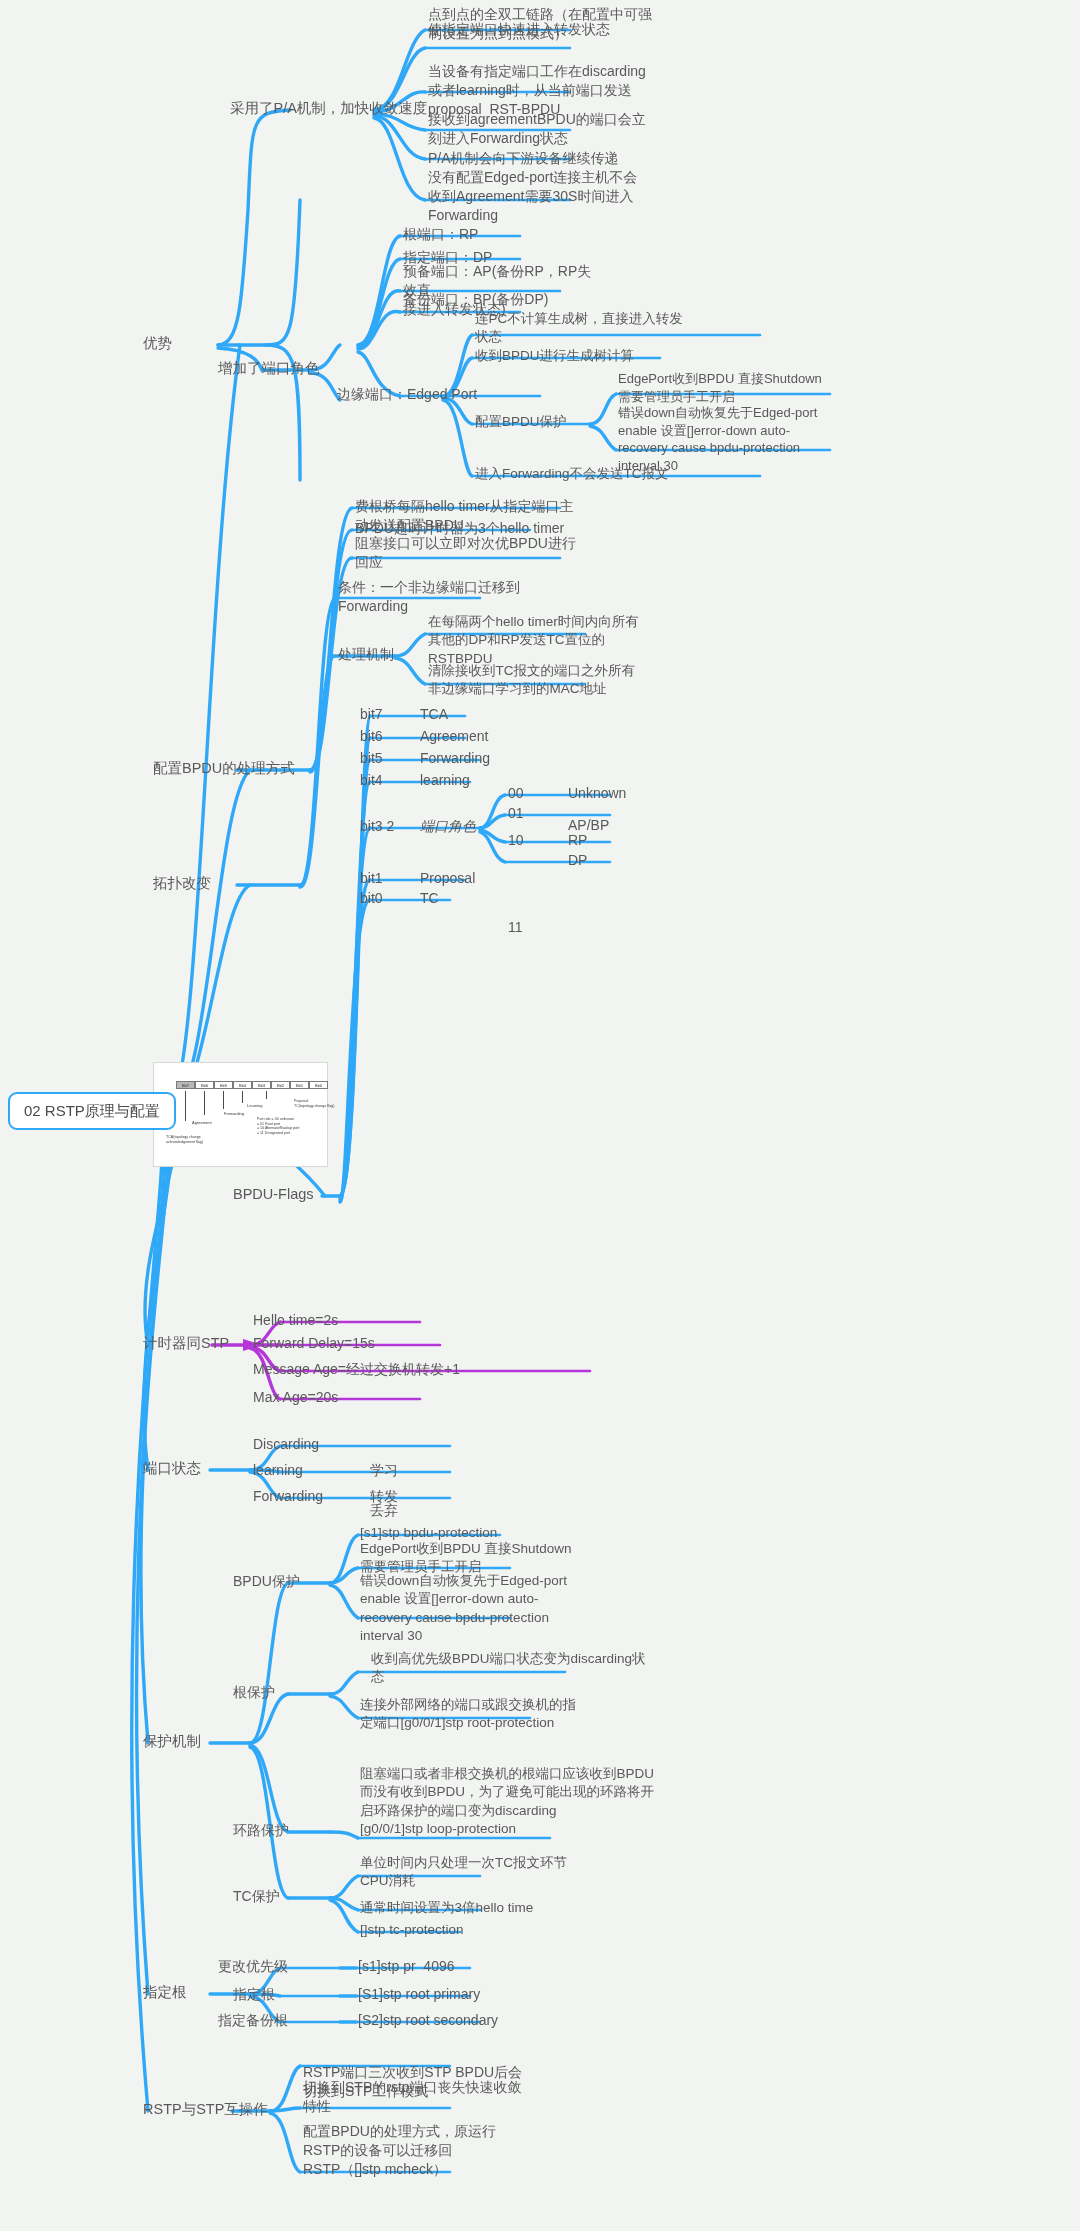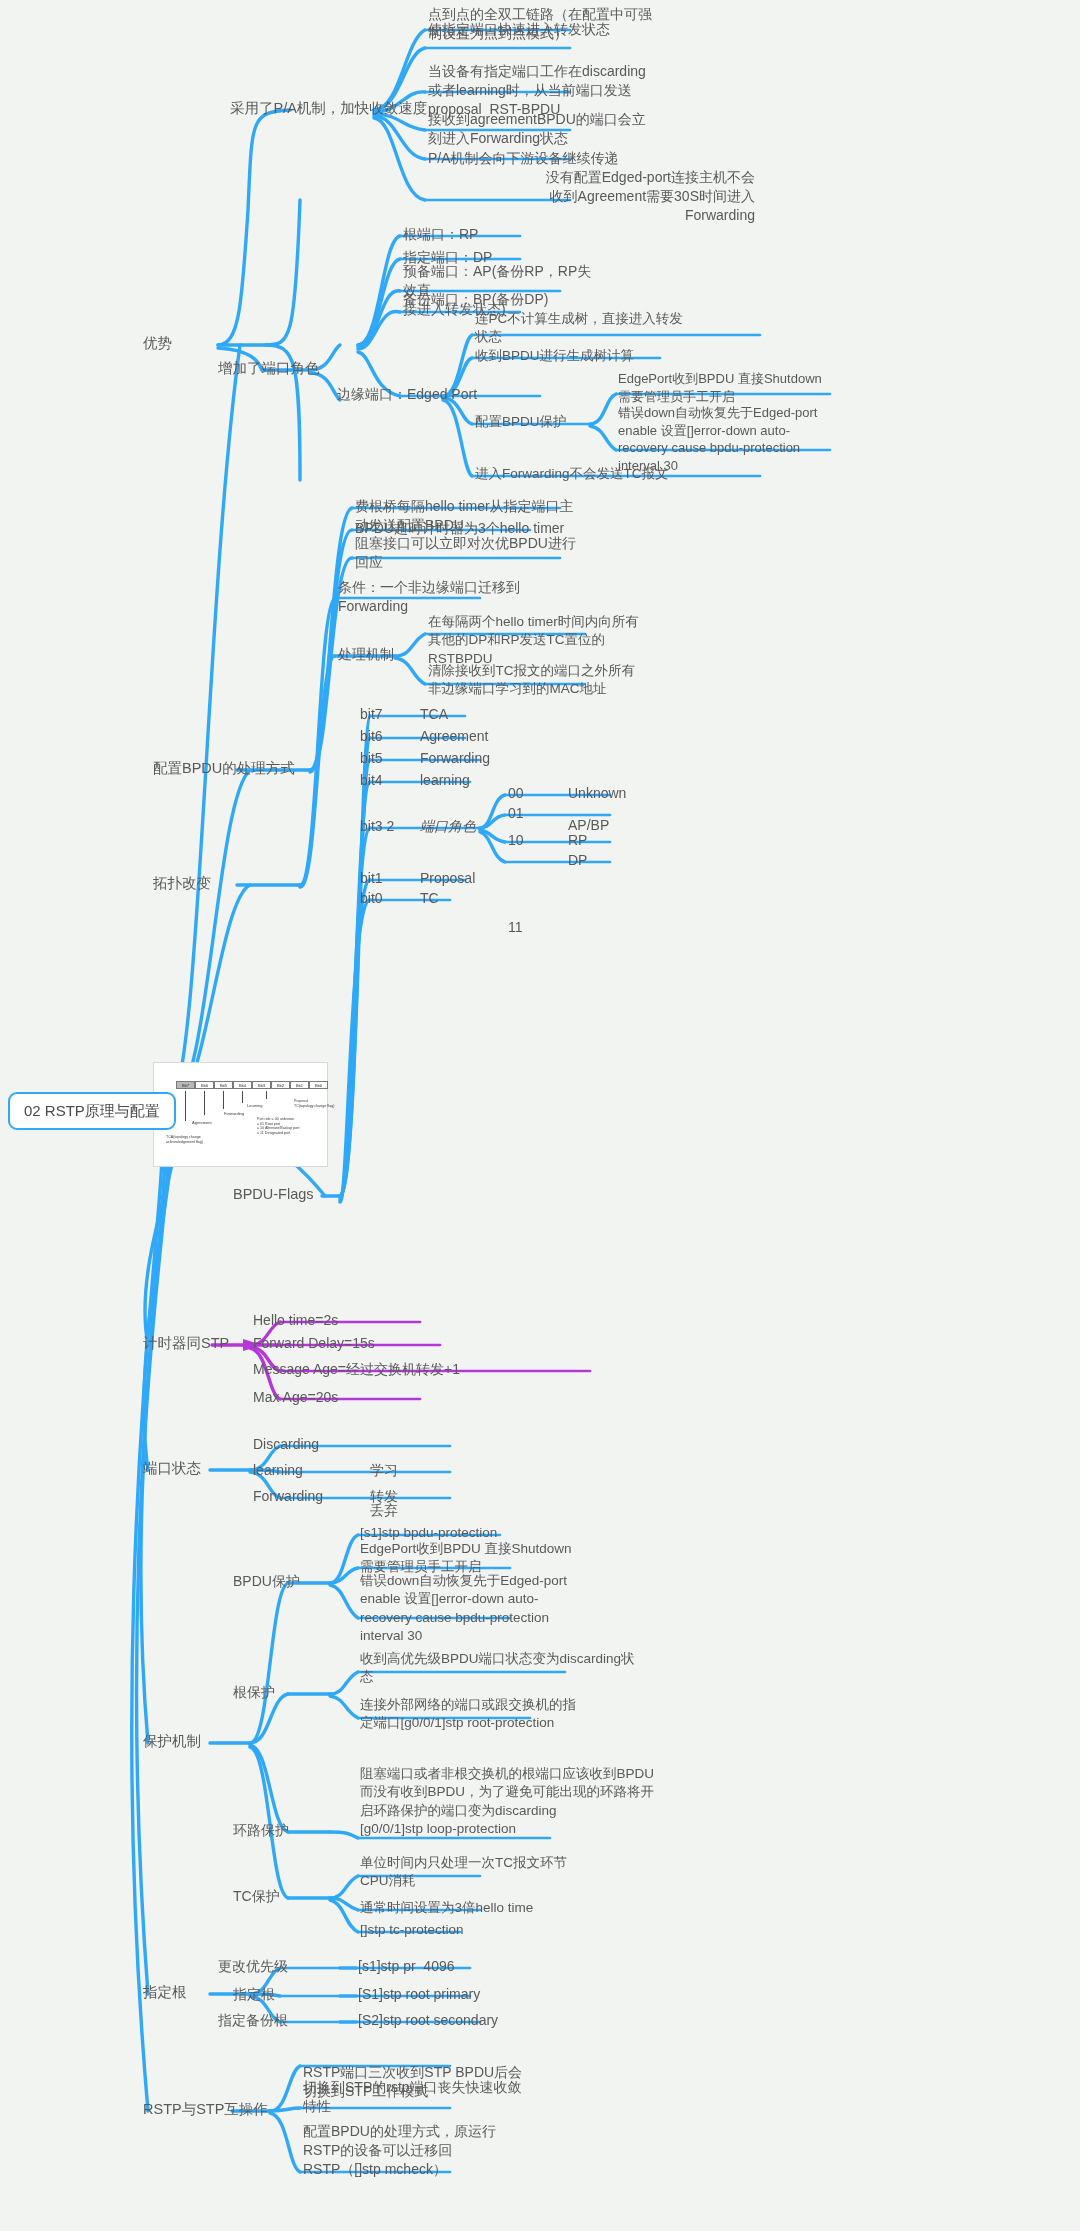--- a/index.html
+++ b/index.html
@@ -275,21 +275,21 @@
   <div class="node lvl1" style="left:230px; top:99px;">采用了P/A机制，加快收敛速度</div>
   <div class="node lvl2" style="left:428px; top:5px; width:345px;">点到点的全双工链路（在配置中可强
 制设置为点到点模式）</div>
   <div class="node lvl2" style="left:428px; top:20px; width:345px;">使指定端口快速进入转发状态</div>
   <div class="node lvl2" style="left:428px; top:110px; width:345px;">接收到agreementBPDU的端口会立
 刻进入Forwarding状态</div>
   <div class="node lvl2" style="left:428px; top:62px; width:345px;">当设备有指定端口工作在discarding
 或者learning时，从当前端口发送
 proposal  RST-BPDU</div>
   <div class="node lvl2" style="left:428px; top:149px; width:345px;">P/A机制会向下游设备继续传递</div>
-  <div class="node lvl2" style="left:410px; top:168px; width:345px;text-align:right;">没有配置Edged-port连接主机不会
+  <div class="node lvl2" style="left:428px; top:168px; width:345px;">没有配置Edged-port连接主机不会
 收到Agreement需要30S时间进入
 Forwarding</div>
 
   <div class="node lvl1" style="left:218px; top:359px;">增加了端口角色</div>
   <div class="node lvl2" style="left:403px; top:225px;">根端口：RP</div>
   <div class="node lvl2" style="left:403px; top:248px;">指定端口：DP</div>
   <div class="node lvl2" style="left:403px; top:262px; width:200px;">预备端口：AP(备份RP，RP失效直
 接进入转发状态)</div>
   <div class="node lvl2" style="left:403px; top:290px;">备份端口：BP(备份DP)</div>
 
@@ -396,21 +396,21 @@
   <div class="node lvl2" style="left:233px; top:1572px;">BPDU保护</div>
   <div class="node lvl3" style="left:360px; top:1524px;">[s1]stp bpdu-protection</div>
   <div class="node lvl3" style="left:360px; top:1540px; width:260px;">EdgePort收到BPDU 直接Shutdown
 需要管理员手工开启</div>
   <div class="node lvl3" style="left:360px; top:1572px; width:260px;">错误down自动恢复先于Edged-port
 enable 设置[]error-down auto-
 recovery cause bpdu-protection
 interval 30</div>
 
   <div class="node lvl2" style="left:233px; top:1683px;">根保护</div>
-  <div class="node lvl3" style="left:360px; top:1650px; width:300px;">收到高优先级BPDU端口状态变为discarding状
+  <div class="node lvl3" style="left:371px; top:1650px; width:300px;">收到高优先级BPDU端口状态变为discarding状
 态</div>
   <div class="node lvl3" style="left:360px; top:1696px; width:300px;">连接外部网络的端口或跟交换机的指
 定端口[g0/0/1]stp root-protection</div>
 
   <div class="node lvl2" style="left:233px; top:1821px;">环路保护</div>
   <div class="node lvl3" style="left:360px; top:1765px; width:320px;">阻塞端口或者非根交换机的根端口应该收到BPDU
 而没有收到BPDU，为了避免可能出现的环路将开
 启环路保护的端口变为discarding
 [g0/0/1]stp loop-protection</div>
 

